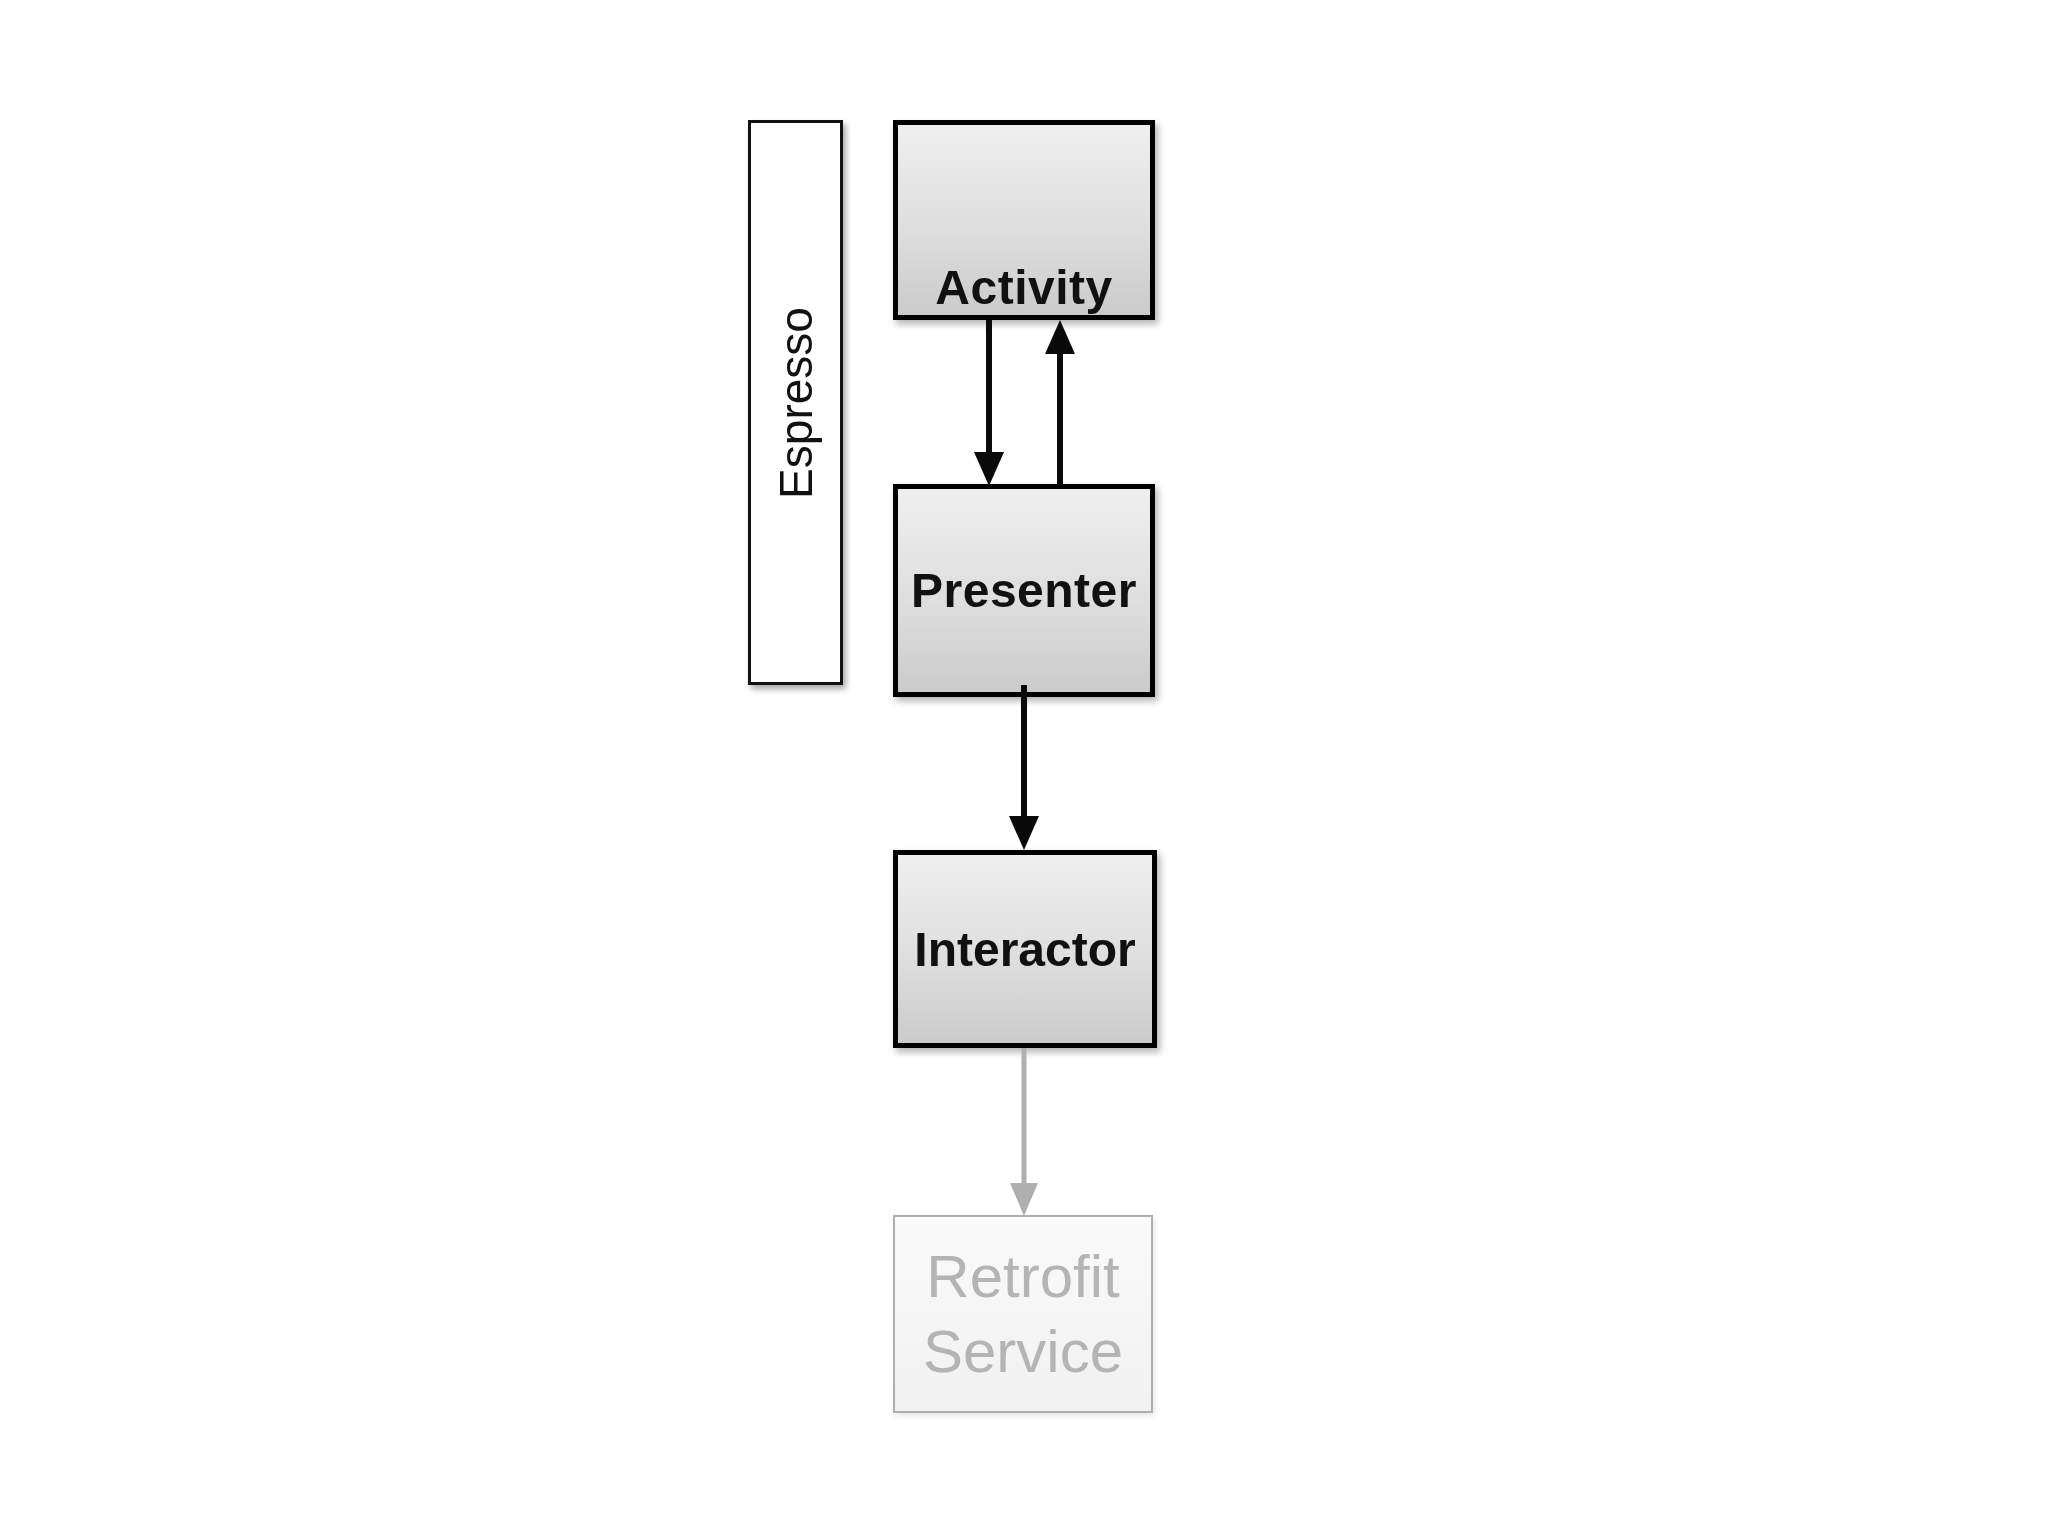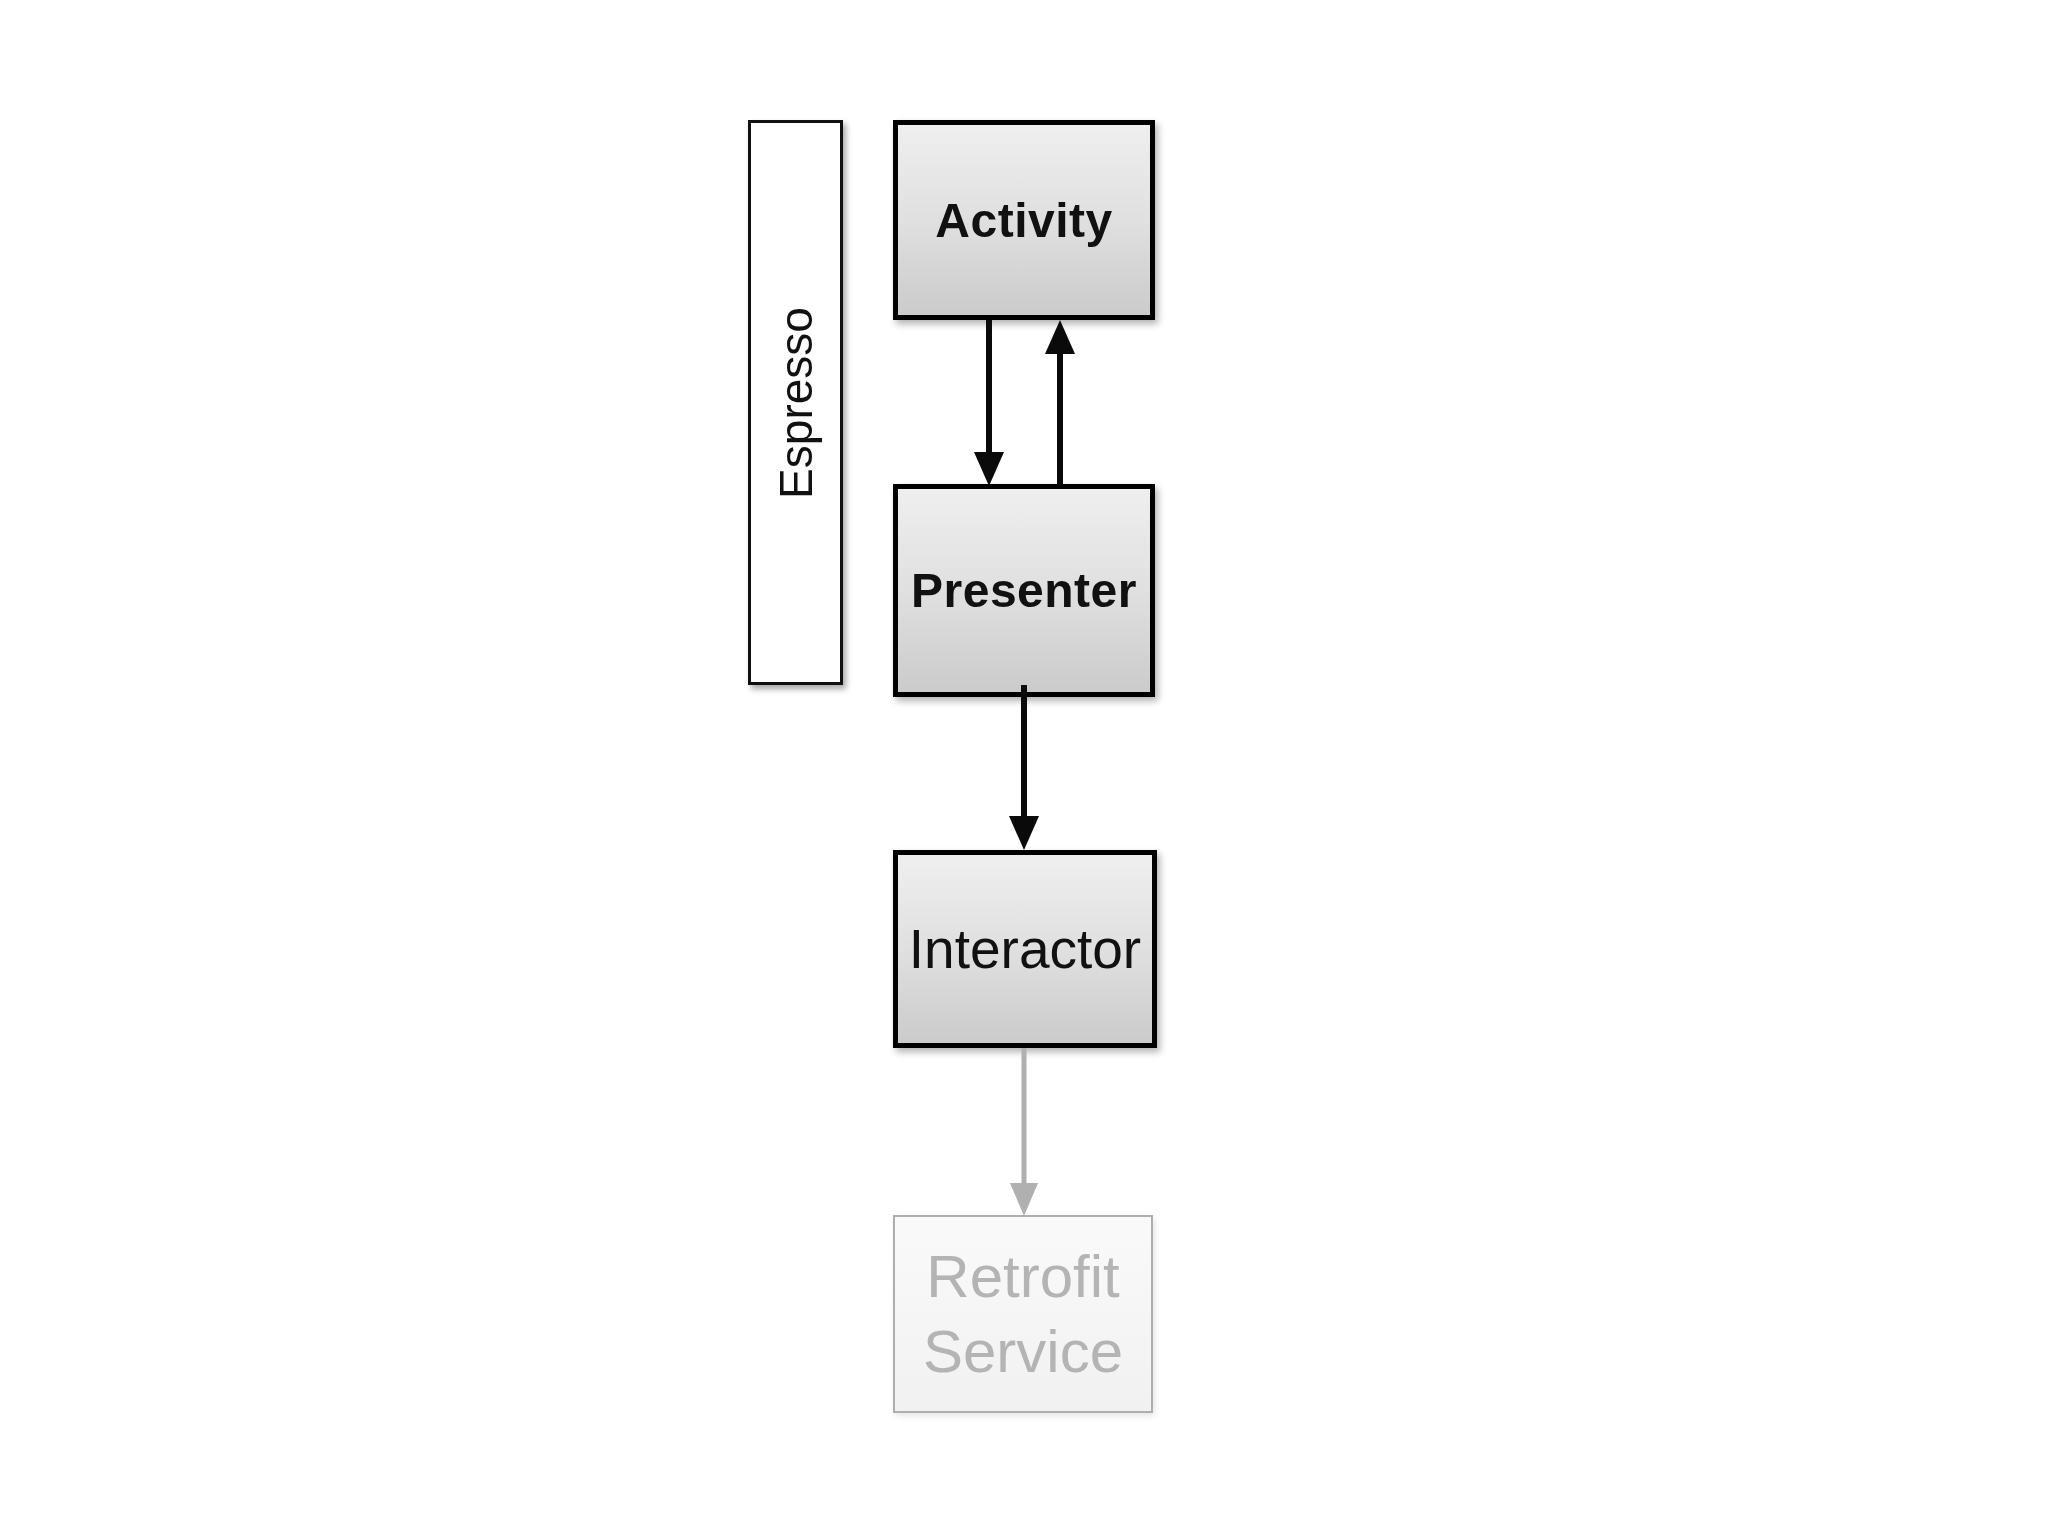--- a/index.html
+++ b/index.html
@@ -29,24 +29,24 @@
     box-shadow: 3px 4px 7px rgba(0,0,0,0.30);
     color: #111111;
   }
   .node-inactive {
     border: 2px solid #aeaeae;
     background: linear-gradient(180deg, #fafafa 0%, #f1f1f1 100%);
     box-shadow: 2px 3px 6px rgba(0,0,0,0.10);
     color: #b4b4b4;
   }
   .label-bold   { font-weight: bold;  font-size: 48px; letter-spacing: 0.5px; }
-  .label-reg    { font-weight: normal; font-size: 55px; }
+  .label-reg    { font-weight: bold; font-size: 48px; }
   .label-ghost  { font-weight: normal; font-size: 60px; line-height: 1.25; padding: 0 30px; }
 
-  #activity-box   { left: 893px; top: 120px;  width: 262px; height: 200px; }
+  #activity-box   { left: 893px; top: 120px;  width: 262px; height: 200px; align-items: flex-end; }
   #presenter-box  { left: 893px; top: 484px;  width: 262px; height: 213px; }
   #interactor-box { left: 893px; top: 850px;  width: 264px; height: 198px; }
   #retrofit-box   { left: 893px; top: 1215px; width: 260px; height: 198px; }
 
   #espresso-bar {
     position: absolute;
     left: 748px; top: 120px;
     width: 95px; height: 565px;
     box-sizing: border-box;
     background: #ffffff;

